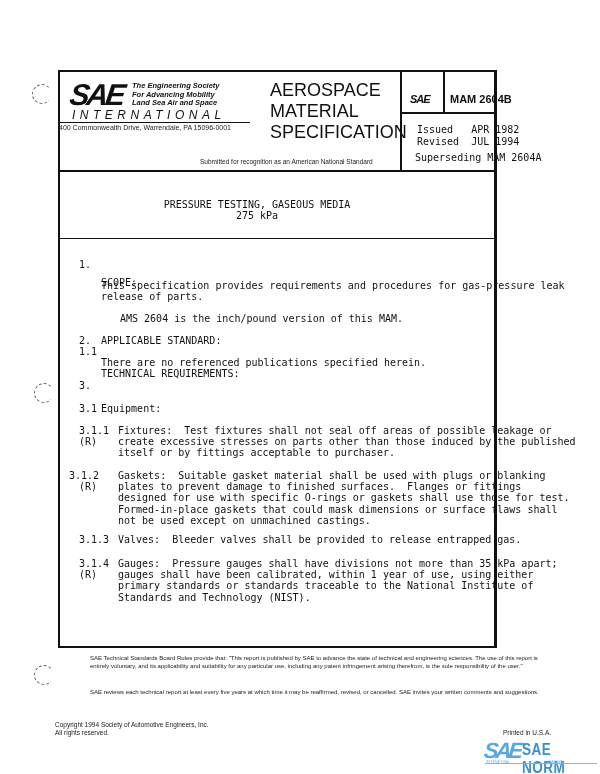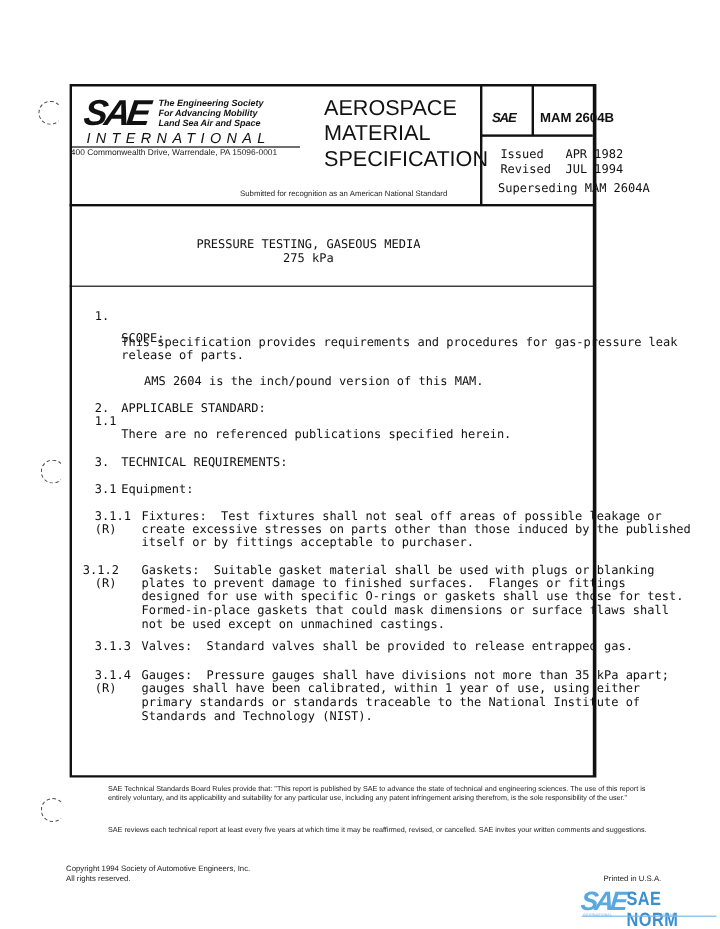--- a/index.html
+++ b/index.html
@@ -94,41 +94,41 @@
 
 <div class="body-text mono" style="left:79px; top:313px;margin-top:33px;">1.1</div>
 <div class="body-text mono" style="left:104px; top:313px;margin-left:16px;">AMS 2604 is the inch/pound version of this MAM.</div>
 
 <div class="body-text mono" style="left:79px; top:335px;">2.</div>
 <div class="body-text mono" style="left:101px; top:335px;">APPLICABLE STANDARD:</div>
 
 <div class="body-text mono" style="left:101px; top:357px;">There are no referenced publications specified herein.</div>
 
 <div class="body-text mono" style="left:79px; top:380px;">3.</div>
-<div class="body-text mono" style="left:101px; top:380px;">TECHNICAL REQUIREMENTS:</div>
+<div class="body-text mono" style="left:101px; top:368px;">TECHNICAL REQUIREMENTS:</div>
 
 <div class="body-text mono" style="left:79px; top:403px;text-align:right;">3.1</div>
 <div class="body-text mono" style="left:101px; top:403px;">Equipment:</div>
 
 <div class="body-text mono" style="left:79px; top:425px;">3.1.1</div>
 <div class="body-text mono" style="left:79px; top:436px;">(R)</div>
 <div class="body-text mono" style="left:118px; top:425px;">Fixtures:  Test fixtures shall not seal off areas of possible leakage or
 create excessive stresses on parts other than those induced by the published
 itself or by fittings acceptable to purchaser.</div>
 
 <div class="body-text mono" style="left:69px; top:470px;">3.1.2</div>
 <div class="body-text mono" style="left:79px; top:481px;">(R)</div>
 <div class="body-text mono" style="left:118px; top:470px;">Gaskets:  Suitable gasket material shall be used with plugs or blanking
 plates to prevent damage to finished surfaces.  Flanges or fittings
 designed for use with specific O-rings or gaskets shall use those for test.
 Formed-in-place gaskets that could mask dimensions or surface flaws shall
 not be used except on unmachined castings.</div>
 
 <div class="body-text mono" style="left:79px; top:534px;">3.1.3</div>
-<div class="body-text mono" style="left:118px; top:534px;">Valves:  Standard valves shall be provided to release entrapped gas.</div>
+<div class="body-text mono" style="left:118px; top:534px;">Valves:  Bleeder valves shall be provided to release entrapped gas.</div>
 
 <div class="body-text mono" style="left:79px; top:558px;">3.1.4</div>
 <div class="body-text mono" style="left:79px; top:569px;">(R)</div>
 <div class="body-text mono" style="left:118px; top:558px;">Gauges:  Pressure gauges shall have divisions not more than 35 kPa apart;
 gauges shall have been calibrated, within 1 year of use, using either
 primary standards or standards traceable to the National Institute of
 Standards and Technology (NIST).</div>
 
 <div class="footer-note" style="top:654px;">SAE Technical Standards Board Rules provide that: "This report is published by SAE to advance the state of technical and engineering sciences. The use of this report is entirely voluntary, and its applicability and suitability for any particular use, including any patent infringement arising therefrom, is the sole responsibility of the user."</div>
 <div class="footer-note" style="top:688px;">SAE reviews each technical report at least every five years at which time it may be reaffirmed, revised, or cancelled. SAE invites your written comments and suggestions.</div>

